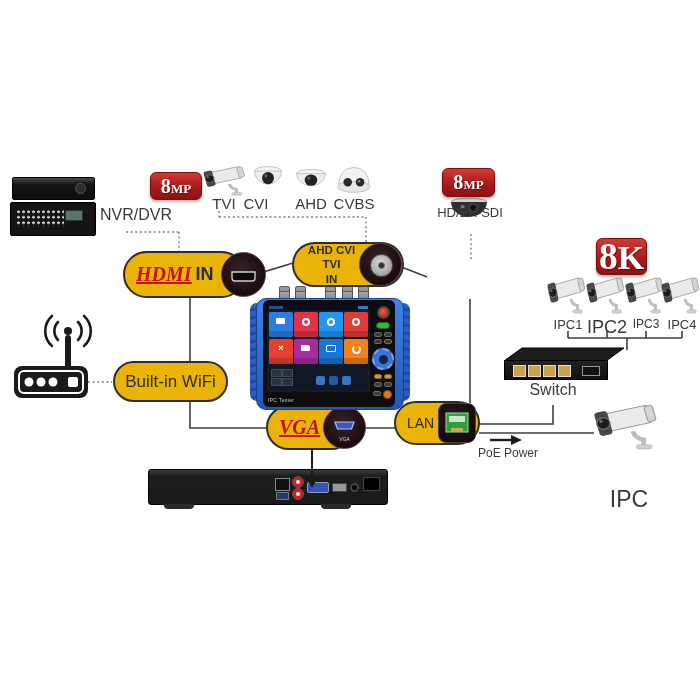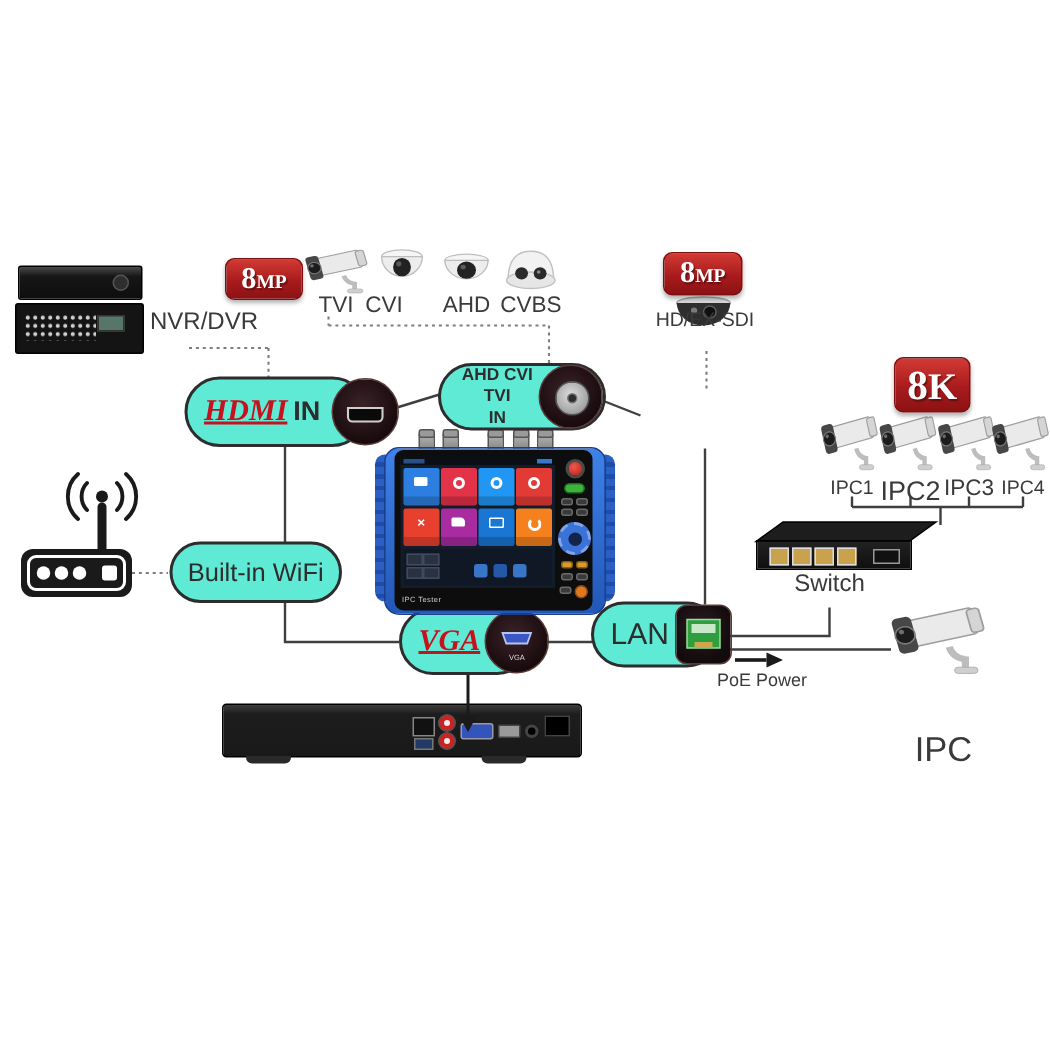--- a/index.html
+++ b/index.html
@@ -3,21 +3,21 @@
 <meta charset="utf-8">
 <style>
   html,body{margin:0;padding:0;background:#fff;}
   #canvas{position:relative;width:700px;height:700px;background:#fff;overflow:hidden;
           font-family:"Liberation Sans",sans-serif;color:#3a3a3a;}
   .abs{position:absolute;}
   svg.layer{position:absolute;left:0;top:0;z-index:1;}
   svg.toplayer{position:absolute;left:0;top:0;z-index:8;pointer-events:none;}
 
   
-  .pill{position:absolute;background:#5eead4;border:2px solid #2d2d2d;border-radius:26px;
+  .pill{position:absolute;background:#eab308;border:2px solid #2d2d2d;border-radius:26px;
         display:flex;align-items:center;z-index:4;box-sizing:border-box;}
   .pill .txt{color:#2d2d2d;}
   .brand{font-family:"Liberation Serif",serif;font-weight:bold;font-style:italic;
          color:#c6111e;text-decoration:underline;}
   .portcircle{border-radius:50%;background:radial-gradient(circle at 45% 40%,#3a2328 0%,#17090c 75%);
               border:1px solid #5c3a3a;position:relative;flex-shrink:0;}
   .portsquare{border-radius:8px;background:radial-gradient(circle at 45% 40%,#2c1d20 0%,#120a0c 75%);
               border:1px solid #5c3a3a;position:relative;flex-shrink:0;}
   .bnc{position:absolute;border-radius:50%;background:radial-gradient(circle at 45% 40%,#ddd,#8a8a8a);
        border:1px solid #555;}
@@ -176,21 +176,21 @@
     <span class="disp"></span>
   </div>
   <div class="lbl" style="left:100px;top:206px;font-size:16px;">NVR/DVR</div>
 
   <div class="badge" style="left:150px;top:172px;width:50px;height:26px;font-size:13px;">
     <span>8MP</span>
   </div>
   <div class="badge" style="left:442px;top:168px;width:51px;height:27px;font-size:13px;">
     <span>8MP</span>
   </div>
-  <div class="badge k" style="left:596px;top:238px;width:49px;height:35px;font-size:25px;">
+  <div class="badge k" style="left:596px;top:238px;width:49px;height:35px;font-size:34px;">
     <span>8K</span>
   </div>
 
   <svg class="abs" style="left:202px;top:162px;z-index:3" width="48" height="34">
       <use href="#cam-bullet" width="60" height="50" transform="scale(0.8 0.68)"></use>
     </svg>
   <svg class="abs" style="left:251px;top:164px;z-index:3" width="34" height="30">
       <use href="#cam-dome" width="40" height="34" transform="scale(0.85 0.88)"></use>
     </svg>
   <svg class="abs" style="left:293px;top:167px;z-index:3" width="36" height="28">
@@ -218,21 +218,21 @@
     </svg>
   <svg class="abs" style="left:624px;top:272px;z-index:3" width="44" height="42">
       <use href="#cam-bullet" width="60" height="50" transform="scale(0.73 0.84)"></use>
     </svg>
   <svg class="abs" style="left:660px;top:272px;z-index:3" width="44" height="42">
       <use href="#cam-bullet" width="60" height="50" transform="scale(0.73 0.84)"></use>
     </svg>
 
   <div class="lbl ctr" style="left:546px;top:317px;width:44px;font-size:13px;">IPC1</div>
   <div class="lbl ctr" style="left:585px;top:317px;width:44px;font-size:18px;">IPC2</div>
-  <div class="lbl ctr" style="left:624px;top:317px;width:44px;font-size:15px;">IPC3</div>
+  <div class="lbl ctr" style="left:624px;top:317px;width:44px;font-size:12px;">IPC3</div>
   <div class="lbl ctr" style="left:660px;top:317px;width:44px;font-size:13px;">IPC4</div>
 
   <svg class="abs" style="left:500px;top:345px;z-index:3" width="130" height="18">
     <polygon points="4,16 22,3 124,3 106,16" fill="#1d1d1d" stroke="#000"></polygon>
   </svg>
   <div class="abs switch-front" style="left:504px;top:360px;width:102px;height:18px;">
     <span class="sport" style="left:8px"></span>
     <span class="sport" style="left:23px"></span>
     <span class="sport" style="left:38px"></span>
     <span class="sport" style="left:53px"></span>
@@ -292,21 +292,21 @@
     <span class="brand" style="font-size:20px;">VGA</span>
     <span class="portcircle" style="width:41px;height:41px;">
       <svg width="41" height="41" style="position:absolute;left:0;top:0">
         <path d="M11 15 h19 l-2.5 7 h-14 Z" fill="#3a57c4" stroke="#b9c2e8" stroke-width="1.2"></path>
       </svg>
       <span style="position:absolute;left:0;right:0;bottom:6px;text-align:center;font-size:5px;color:#ddd;">VGA</span>
     </span>
   </div>
 
   <div class="pill" style="left:394px;top:401px;width:86px;height:44px;padding-left:11px;gap:4px;">
-    <span class="txt" style="font-size:20px;">LAN</span>
+    <span class="txt" style="font-size:14px;">LAN</span>
     <span class="portsquare" style="width:36px;height:38px;border-radius:8px;">
       <svg width="36" height="38" style="position:absolute;left:0;top:0">
         <rect x="7" y="9" width="22" height="19" fill="#2f9e3f" stroke="#9adf9a" stroke-width="1"></rect>
         <rect x="10" y="12" width="16" height="6" fill="#c9e8c9"></rect>
         <rect x="12" y="24" width="12" height="4" fill="#caa84e"></rect>
       </svg>
     </span>
   </div>
 
   <span class="tconn" style="left:279px;top:288px;"></span>

